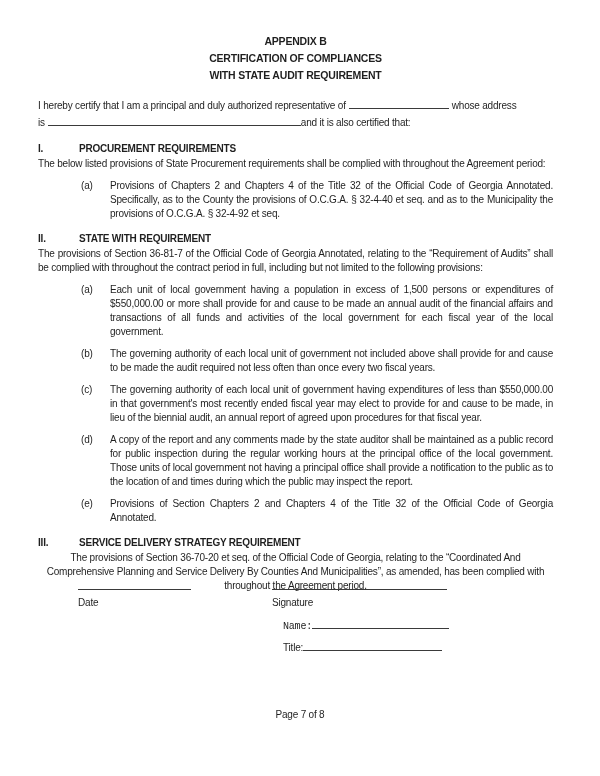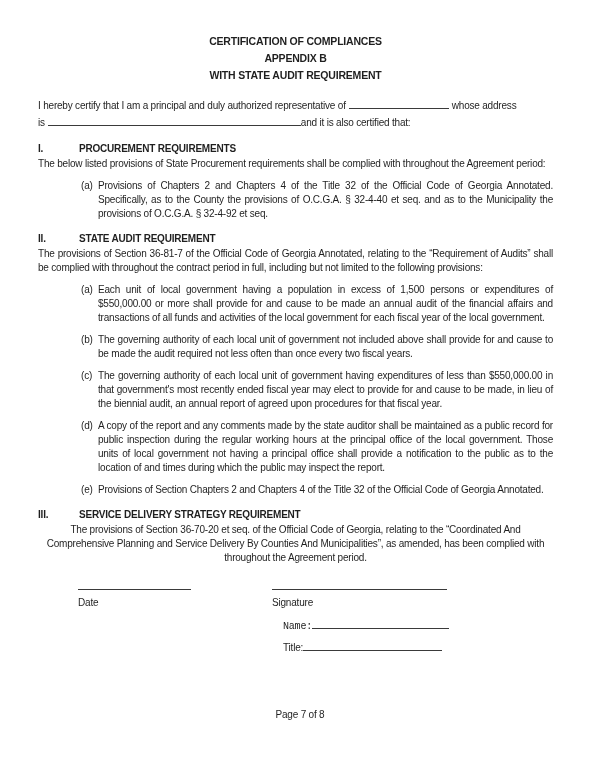--- a/index.html
+++ b/index.html
@@ -39,21 +39,21 @@
     display: flex;
     font-weight: bold;
     margin-top: 11px;
     margin-bottom: 1px;
   }
   .sec-num { width: 41px; flex-shrink: 0; }
   .sec-body { text-align: justify; }
   .sec-body.ragged { text-align: center; }
   .item { display: flex; margin-left: 43px; margin-top: 8px; }
   .item-marker { width: 17px; flex-shrink: 0; }
-  .item-text { flex: 1; text-align: justify; }
+  .item-text { flex: 1; text-align: justify; margin-left: 12px; }
   .sig-line {
     position: absolute;
     border-top: 1px solid #3a3a3a;
     height: 0;
   }
   .sig-line-date { left: 78px; top: 589px; width: 113px; }
   .sig-line-signature { left: 272px; top: 589px; width: 175px; }
   .sig-label { position: absolute; text-align: right; }
   .sig-label-date { left: 78px; top: 596px; }
   .sig-label-signature { left: 272px; top: 596px; }
@@ -69,43 +69,43 @@
     top: 708px;
     text-align: center;
   }
 </style>
 </head>
 <body>
 
 <div class="page">
 
   <div class="title-block">
+    <div>APPENDIX B</div>
     <div>CERTIFICATION OF COMPLIANCES</div>
-    <div>APPENDIX B</div>
     <div>WITH STATE AUDIT REQUIREMENT</div>
   </div>
 
   <div class="intro">
     <div class="intro-line"><span>I hereby certify that I am a principal and duly authorized representative of</span><span class="blank blank-company"></span><span>whose address</span></div>
     <div class="intro-line"><span>is</span><span class="blank blank-address"></span><span>and it is also certified that:</span></div>
   </div>
 
   <div class="sec-head">
     <span class="sec-num">I.</span>
     <span>PROCUREMENT REQUIREMENTS</span>
   </div>
   <div class="sec-body">The below listed provisions of State Procurement requirements shall be complied with throughout the Agreement period:</div>
   <div class="item">
     <span class="item-marker">(a)</span>
     <span class="item-text">Provisions of Chapters 2 and Chapters 4 of the Title 32 of the Official Code of Georgia Annotated.  Specifically, as to the County the provisions of O.C.G.A. § 32-4-40 et seq. and as to the Municipality the provisions of O.C.G.A. § 32-4-92 et seq.</span>
   </div>
 
   <div class="sec-head">
     <span class="sec-num">II.</span>
-    <span>STATE AUDIT REQUIREMENT</span>
+    <span>STATE WITH REQUIREMENT</span>
   </div>
   <div class="sec-body">The provisions of Section 36-81-7 of the Official Code of Georgia Annotated, relating to the “Requirement of Audits” shall be complied with throughout the contract period in full, including but not limited to the following provisions:</div>
   <div class="item">
     <span class="item-marker">(a)</span>
     <span class="item-text">Each unit of local government having a population in excess of 1,500 persons or expenditures of $550,000.00 or more shall provide for and cause to be made an annual audit of the financial affairs and transactions of all funds and activities of the local government for each fiscal year of the local government.</span>
   </div>
   <div class="item">
     <span class="item-marker">(b)</span>
     <span class="item-text">The governing authority of each local unit of government not included above shall provide for and cause to be made the audit required not less often than once every two fiscal years.</span>
   </div>

